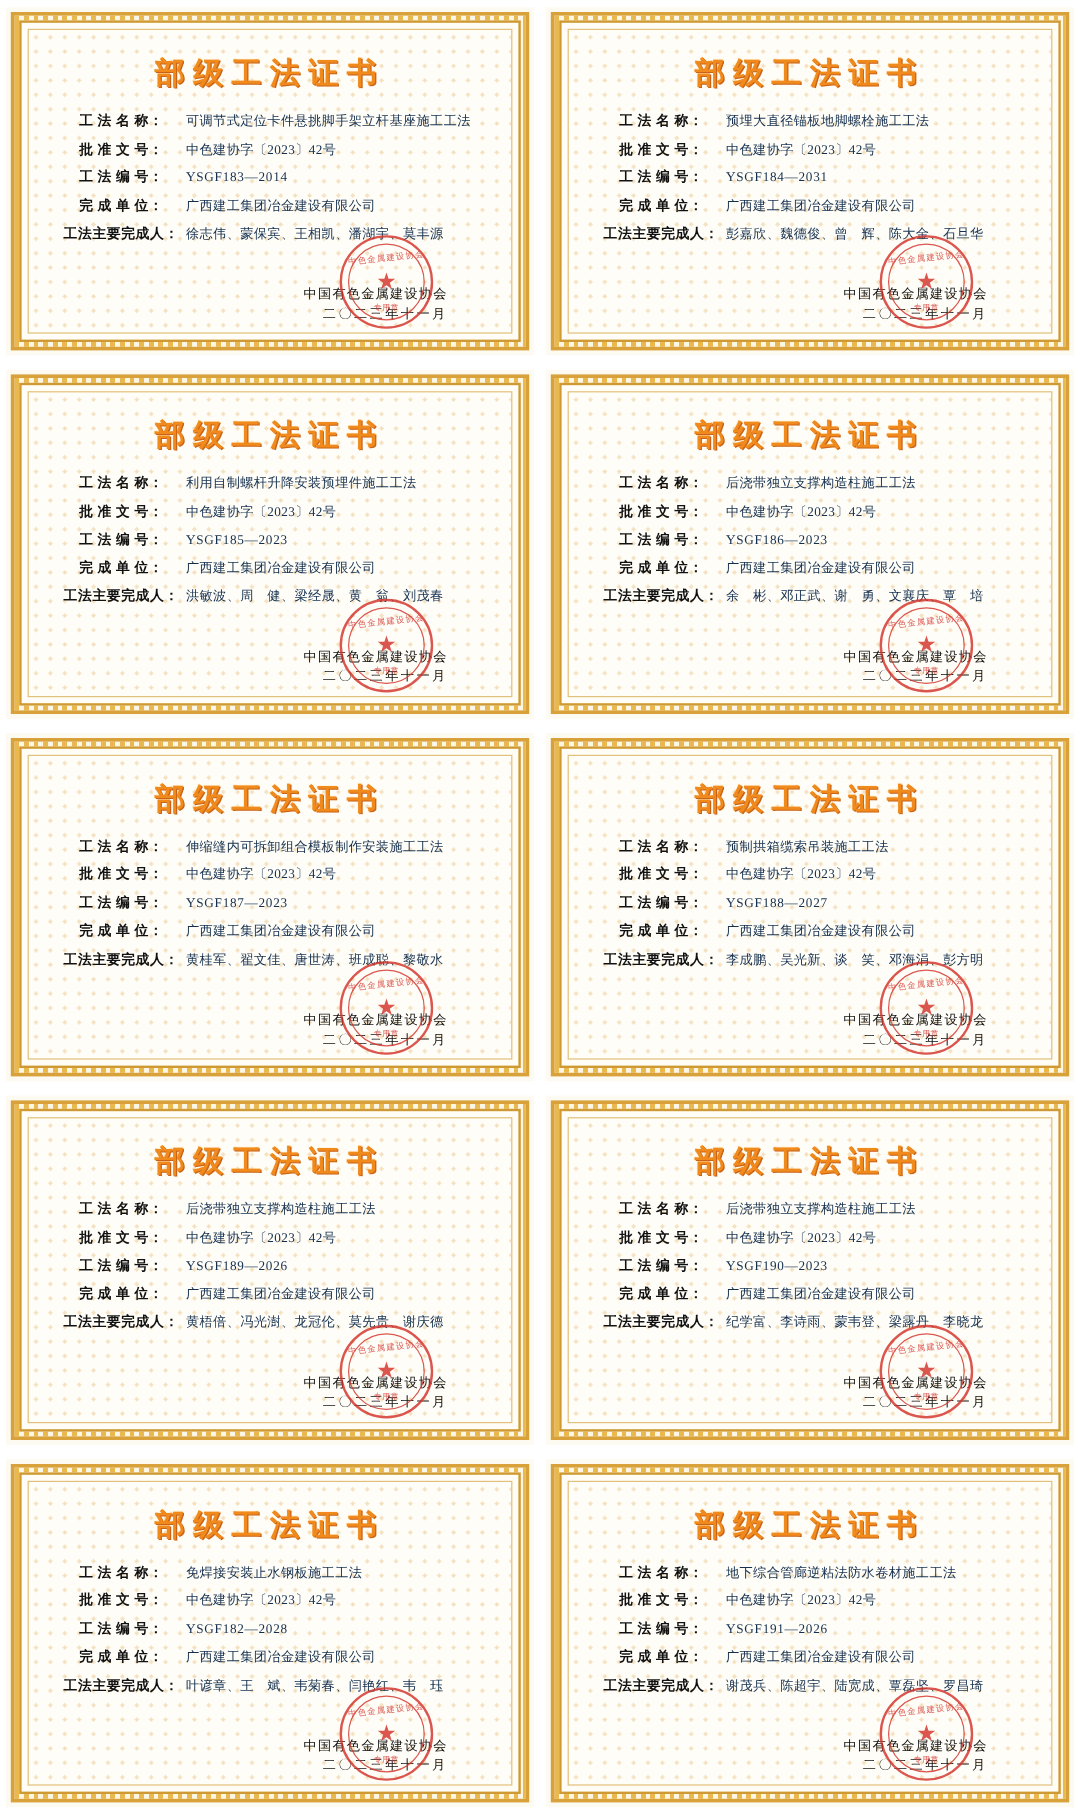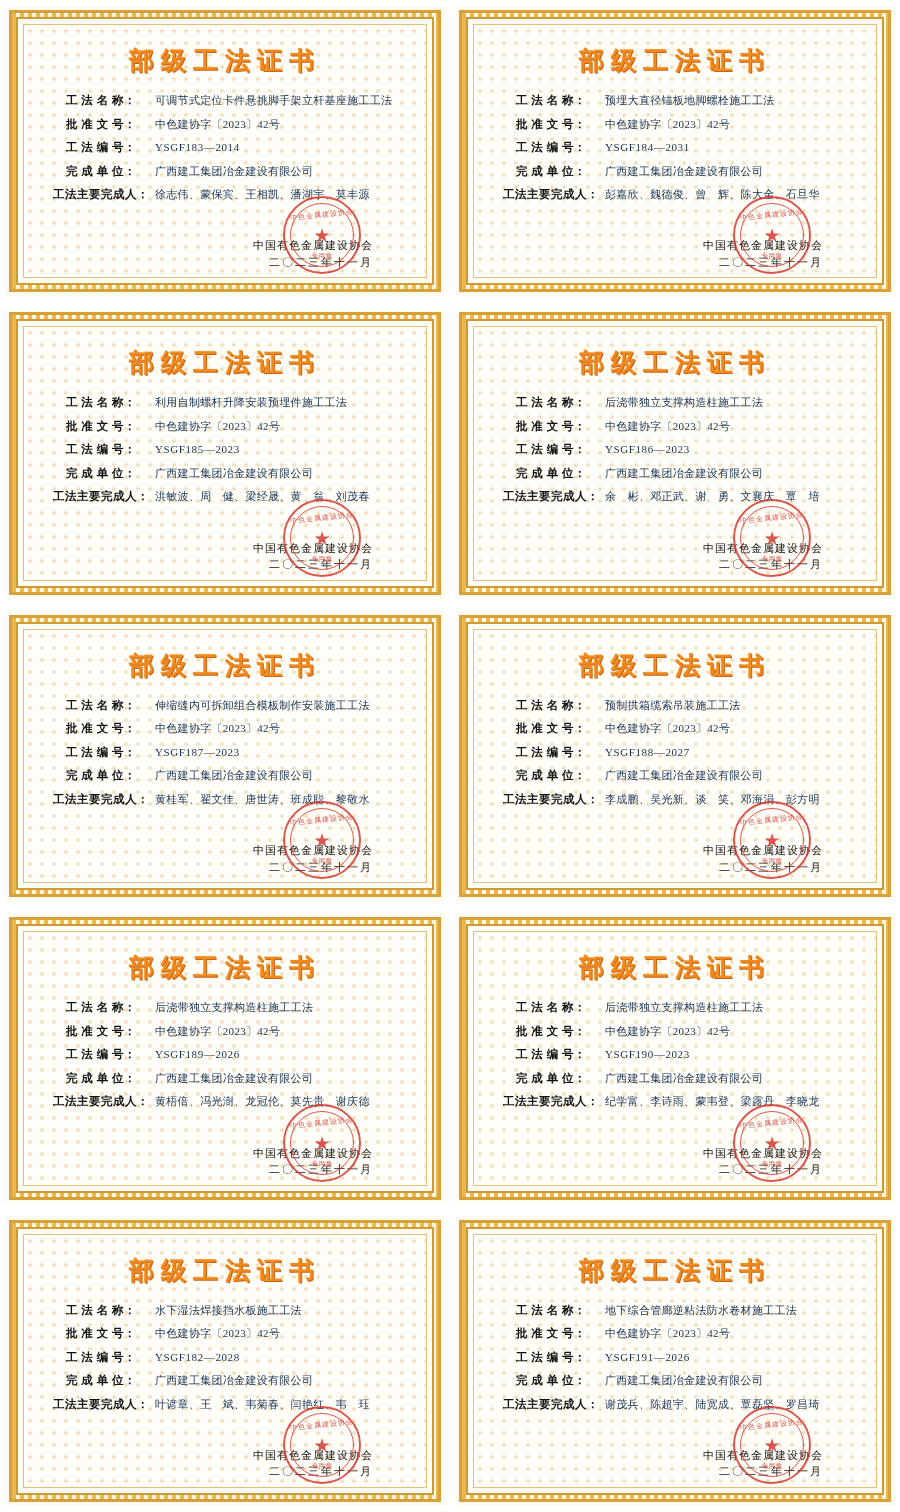--- a/index.html
+++ b/index.html
@@ -475,21 +475,21 @@
 
   <div class="cert">
     <div class="frame-outer"></div>
     <div class="frame-mid"></div>
     <div class="frame-inner"></div>
     <div class="content">
       <div class="title">部级工法证书</div>
       <div class="rows">
         <div class="row">
           <span class="lbl wide">工 法 名 称：</span>
-          <span class="val">水下湿法焊接挡水板施工工法</span>
+          <span class="val">免焊接安装止水钢板施工工法</span>
         </div>
         <div class="row">
           <span class="lbl wide">批 准 文 号：</span>
           <span class="val">中色建协字〔2023〕42号</span>
         </div>
         <div class="row">
           <span class="lbl wide">工 法 编 号：</span>
           <span class="val mono">YSGF182—2028</span>
         </div>
         <div class="row">

